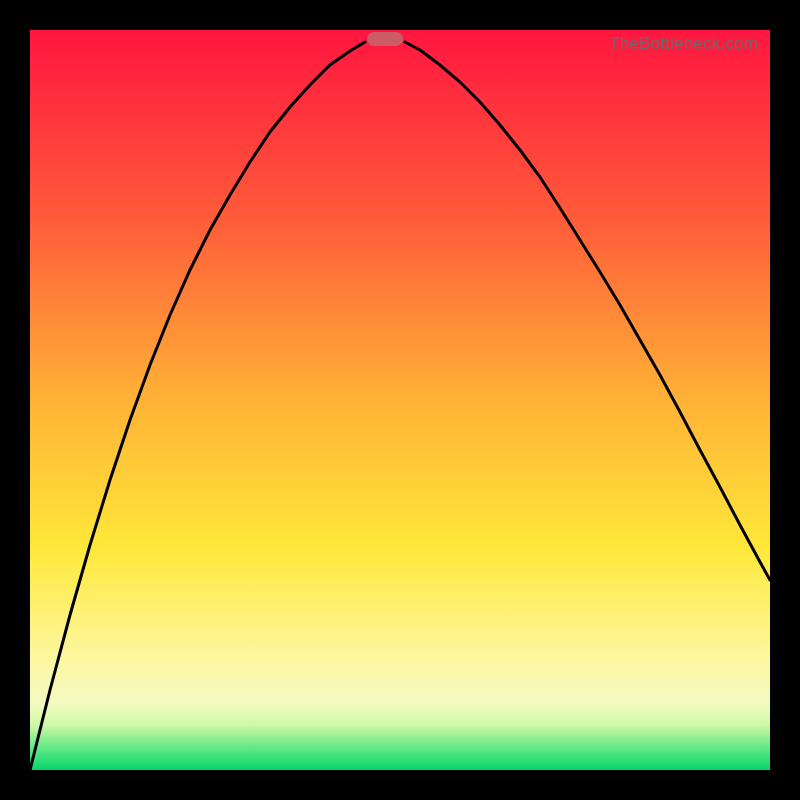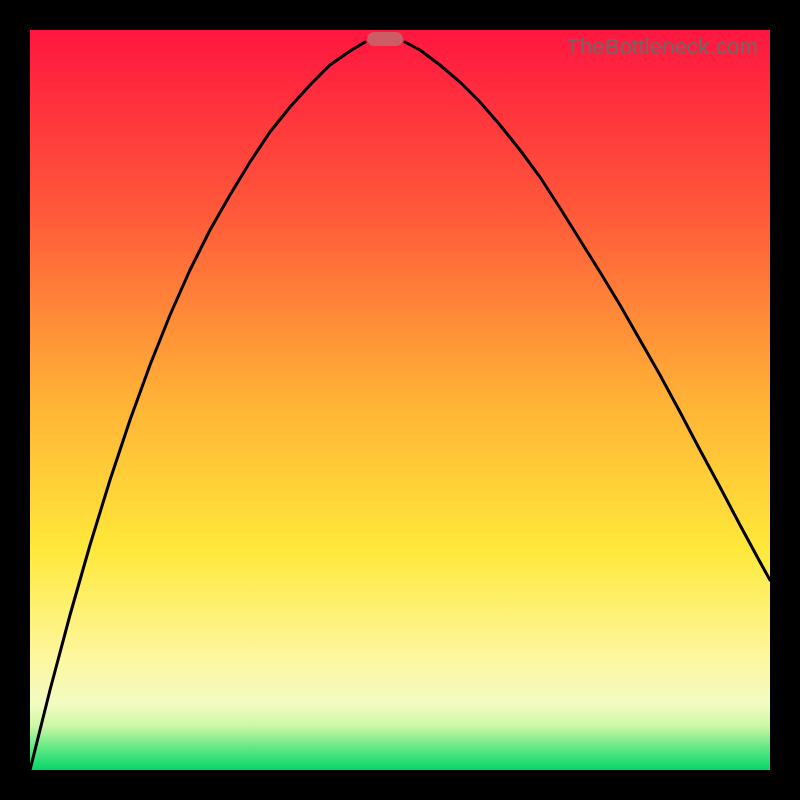--- a/index.html
+++ b/index.html
@@ -37,21 +37,21 @@
       #cdf8a6 94%,
       #62e885 97%,
       #07d669 100%
     );
   }
   .watermark {
     position: absolute;
     top: 4px;
     right: 12px;
     color: #6a6a6a;
-    font-size: 22px;
+    font-size: 17px;
     font-weight: 500;
     letter-spacing: 0.2px;
     user-select: none;
   }
   svg.curves {
     position: absolute;
     left: 0;
     top: 0;
     width: 740px;
     height: 740px;

